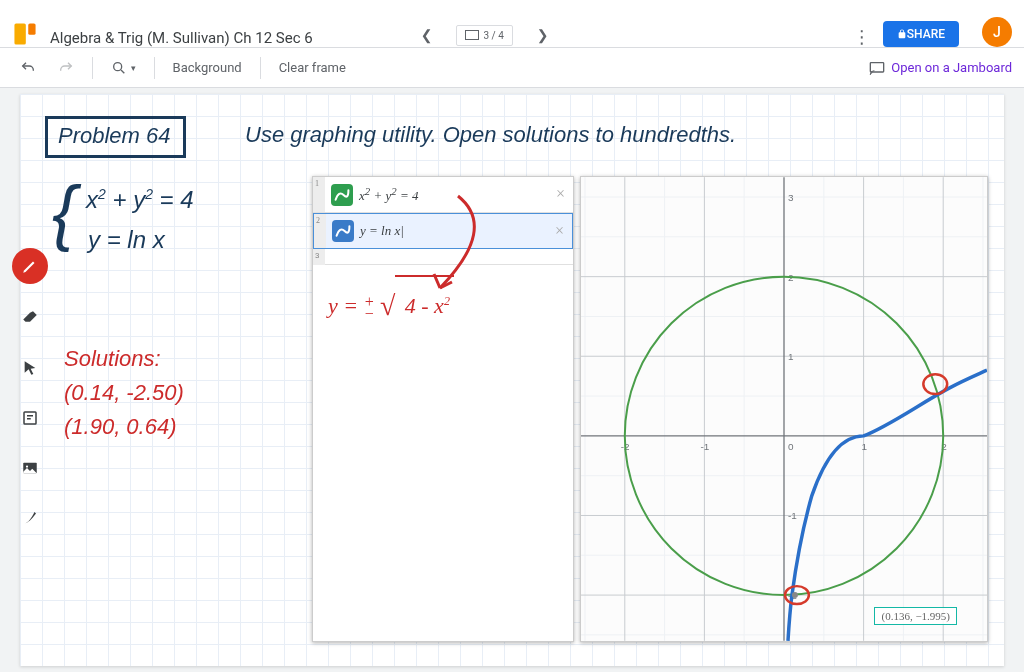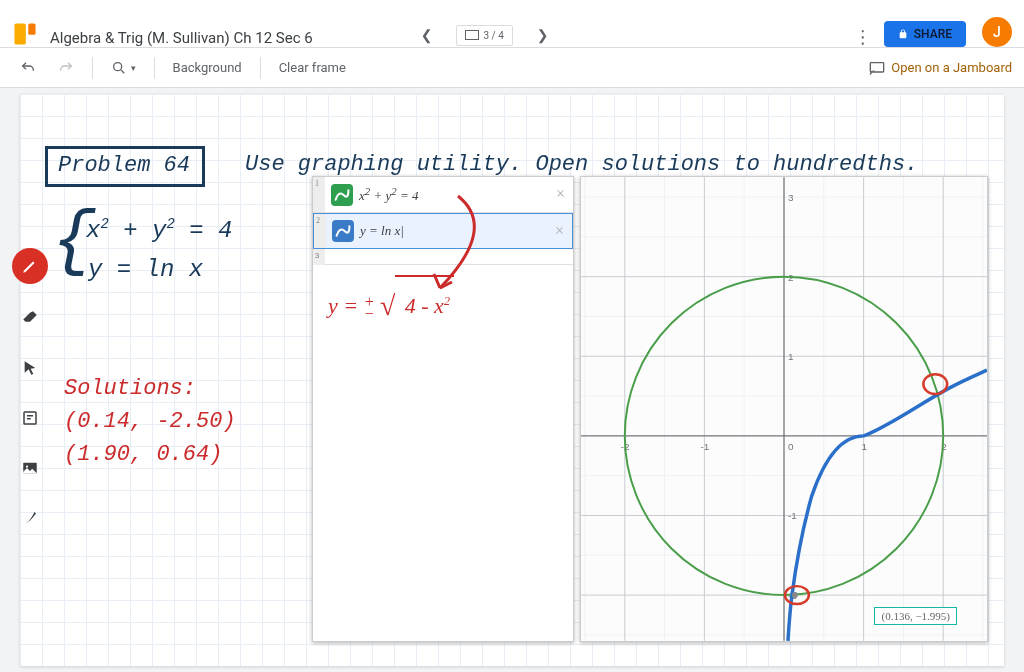--- a/index.html
+++ b/index.html
@@ -49,30 +49,29 @@
     display: flex;
     align-items: center;
     gap: 4px;
     background: #fff;
   }
   .frame-icon { width: 14px; height: 10px; border: 1px solid #5f6368; display: inline-block; position: relative;}
   .header-spacer { flex: 1; }
   .kebab { font-size: 18px; color: #5f6368; cursor: pointer; padding: 0 12px; }
   .share-btn {
     background: #1a73e8;
-    color: #0f172a;
+    color: #ffffff;
     border-radius: 4px;
     padding: 6px 14px;
     font-size: 12px;
     font-weight: 500;
     display: flex;
     align-items: center;
-    gap: 6px;
     cursor: pointer;
-    margin-right: 16px;
+    margin-right: 23px;
   }
   .lock-icon { width: 10px; height: 10px; }
   .avatar {
     width: 30px; height: 30px;
     border-radius: 50%;
     background: #f57c00;
     color: #fff;
     display: flex;
     align-items: center;
     justify-content: center;
@@ -86,21 +85,21 @@
     align-items: center;
     padding: 0 12px;
     border-bottom: 1px solid #dadce0;
     gap: 6px;
     font-size: 13px;
     color: #5f6368;
   }
   .tool-btn { padding: 4px 8px; cursor: pointer; display: flex; align-items: center; gap: 4px;}
   .divider { width: 1px; height: 22px; background: #dadce0; margin: 0 4px; }
   .toolbar-spacer { flex: 1; }
-  .cast-btn { display: flex; align-items: center; gap: 6px; color: #a16207; cursor: pointer; font-size: 13px;}
+  .cast-btn { display: flex; align-items: center; gap: 6px; color: #6d28d9; cursor: pointer; font-size: 13px;}
   .cast-icon { width: 16px; height: 14px; }
   
   .workspace {
     position: relative;
     width: 100%;
     height: 584px;
     background: #f1f3f4;
     display: flex;
   }
   .side-tools {
@@ -127,21 +126,21 @@
     background: #fff;
     box-shadow: 0 1px 3px rgba(0,0,0,0.15);
   }
   .grid-bg {
     position: absolute; inset: 0;
     background-image:
       linear-gradient(#e8eef6 1px, transparent 1px),
       linear-gradient(90deg, #e8eef6 1px, transparent 1px);
     background-size: 22px 22px;
   }
-  .hand { position: absolute; font-family: Liberation Mono, monospace; margin-top: 30px; }
+  .hand { position: absolute; font-family: Liberation Sans, sans-serif; }
   #problem-box {
     left: 25px; top: 22px;
     border: 3px solid #1a3a5a;
     padding: 4px 12px 6px 10px;
     font-size: 22px;
     color: #1a3a5a;
     font-style: italic;
   }
   #instruction {
     left: 225px; top: 28px;

